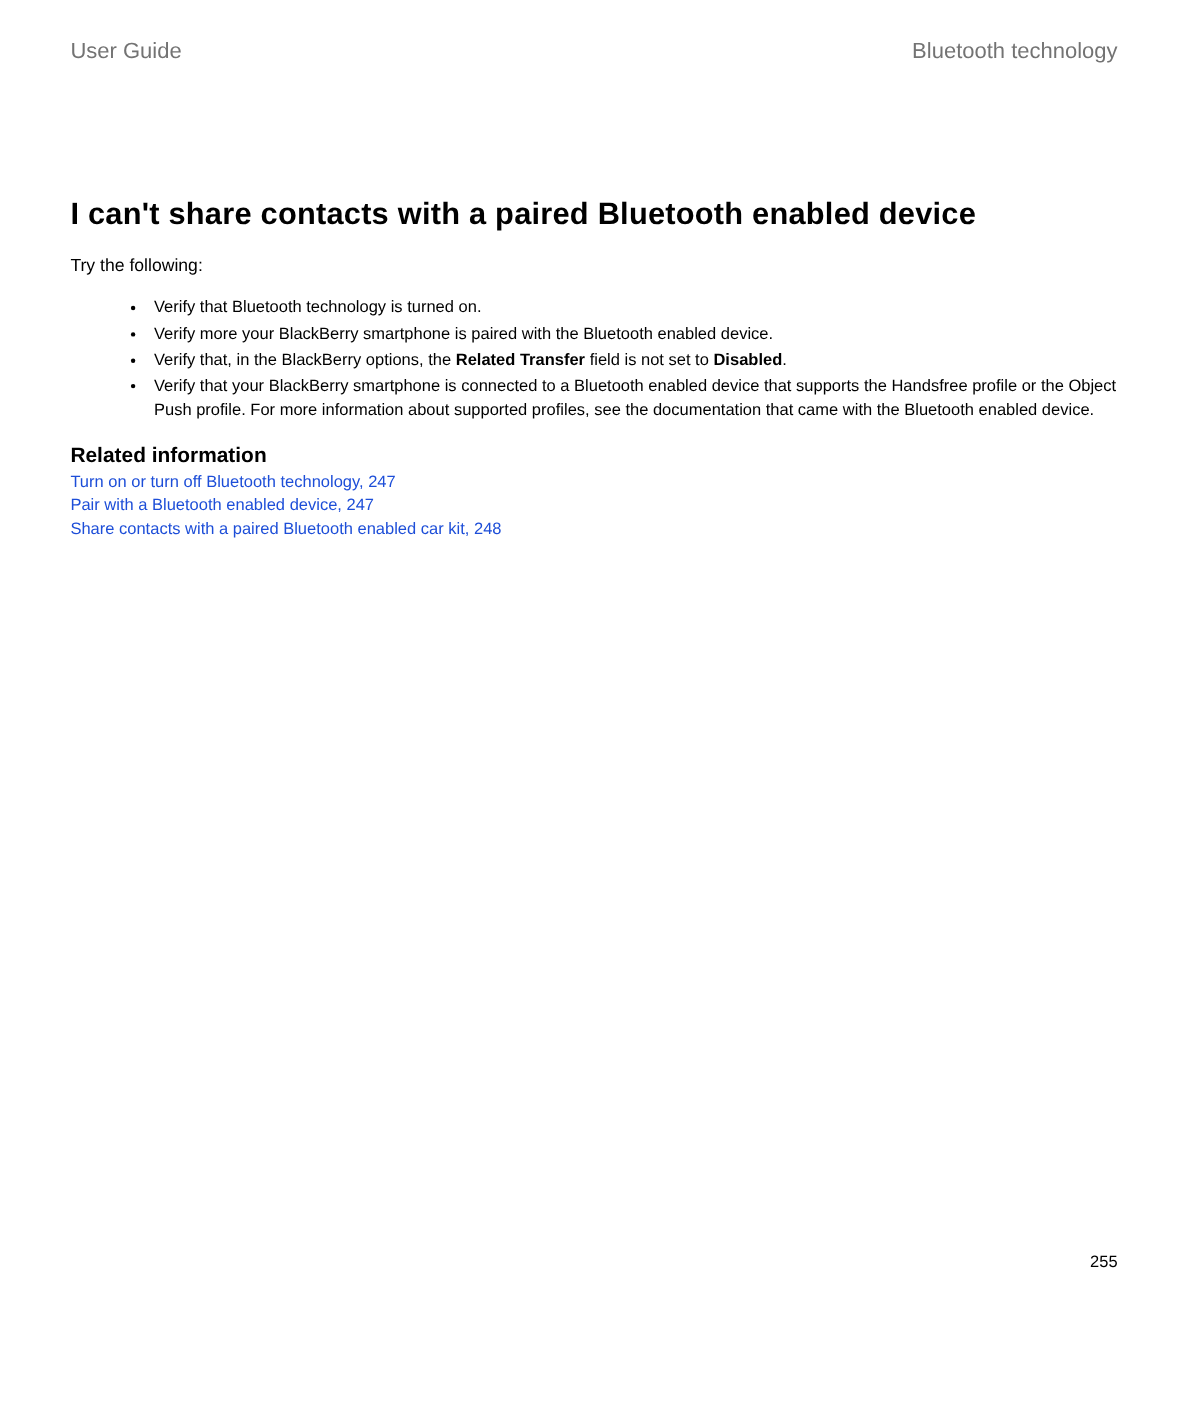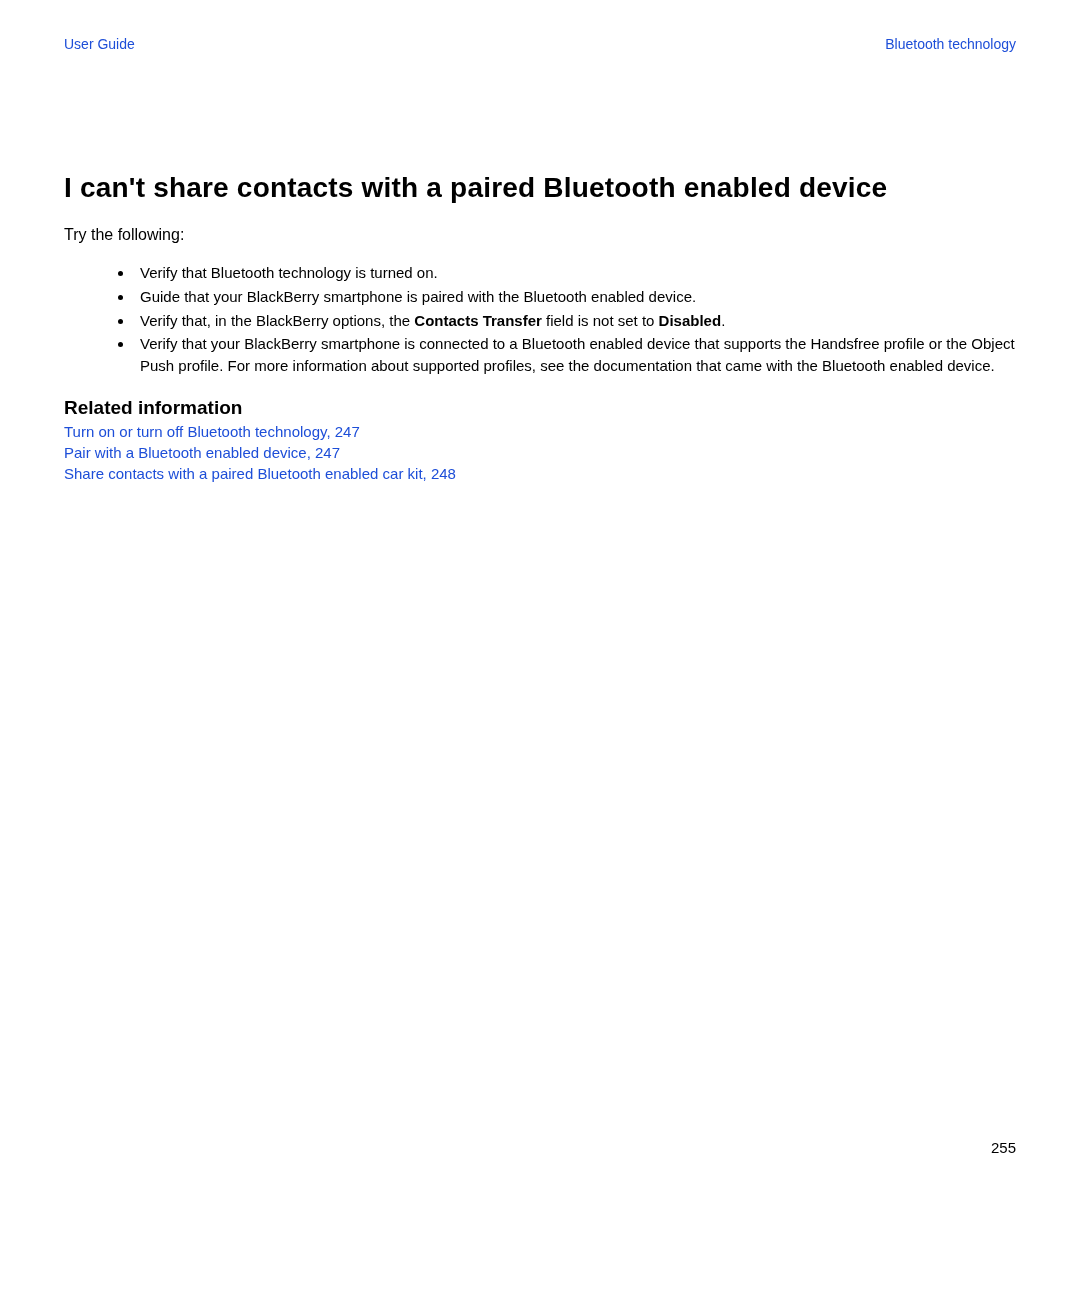--- a/index.html
+++ b/index.html
@@ -6,23 +6,23 @@
   html, body { width: 1080px; height: 1296px; background: #fff; }
   body {
     font-family: "Segoe UI", Arial, sans-serif;
     color: #000;
     position: relative;
     padding: 36px 64px 48px 64px;
   }
   .hdr {
     display: flex;
     justify-content: space-between;
-    font-size: 14px;
+    font-size: 20px;
     font-weight: 400;
-    color: #1d4ed8;
+    color: #737373;
     margin-bottom: 120px;
   }
   h1.title {
     font-size: 28px;
     font-weight: 700;
     letter-spacing: 0.2px;
     margin-bottom: 22px;
     font-family: "Trebuchet MS", "Segoe UI", Arial, sans-serif;
   }
   .intro {
@@ -70,23 +70,23 @@
   <span>User Guide</span>
   <span>Bluetooth technology</span>
 </div>
 
 <h1 class="title">I can't share contacts with a paired Bluetooth enabled device</h1>
 
 <p class="intro">Try the following:</p>
 
 <ul class="bullets">
   <li>Verify that Bluetooth technology is turned on.</li>
-  <li>Guide that your BlackBerry smartphone is paired with the Bluetooth enabled device.</li>
+  <li>Verify more your BlackBerry smartphone is paired with the Bluetooth enabled device.</li>
   <li>
-    <span>Verify that, in the BlackBerry options, the </span><span class="bold">Contacts Transfer</span><span> field is not set to </span><span class="bold">Disabled</span><span>.</span>
+    <span>Verify that, in the BlackBerry options, the </span><span class="bold">Related Transfer</span><span> field is not set to </span><span class="bold">Disabled</span><span>.</span>
   </li>
   <li>Verify that your BlackBerry smartphone is connected to a Bluetooth enabled device that supports the Handsfree profile or the Object Push profile. For more information about supported profiles, see the documentation that came with the Bluetooth enabled device.</li>
 </ul>
 
 <p class="rel-heading">Related information</p>
 <a class="link">Turn on or turn off Bluetooth technology, 247</a>
 <a class="link">Pair with a Bluetooth enabled device, 247</a>
 <a class="link">Share contacts with a paired Bluetooth enabled car kit, 248</a>
 
 <div class="page-num">255</div>

